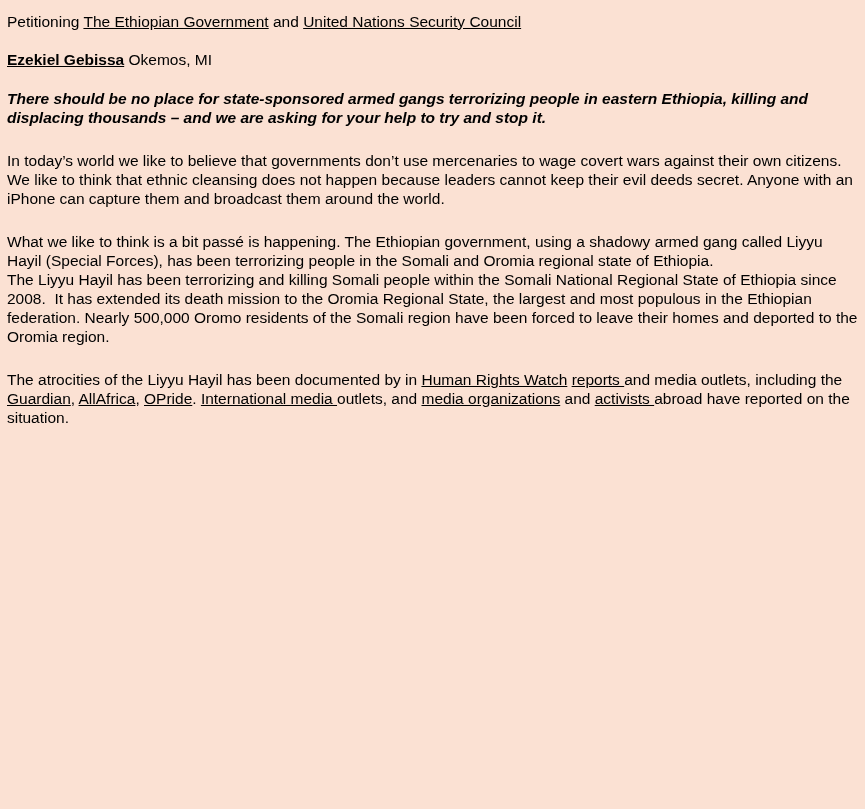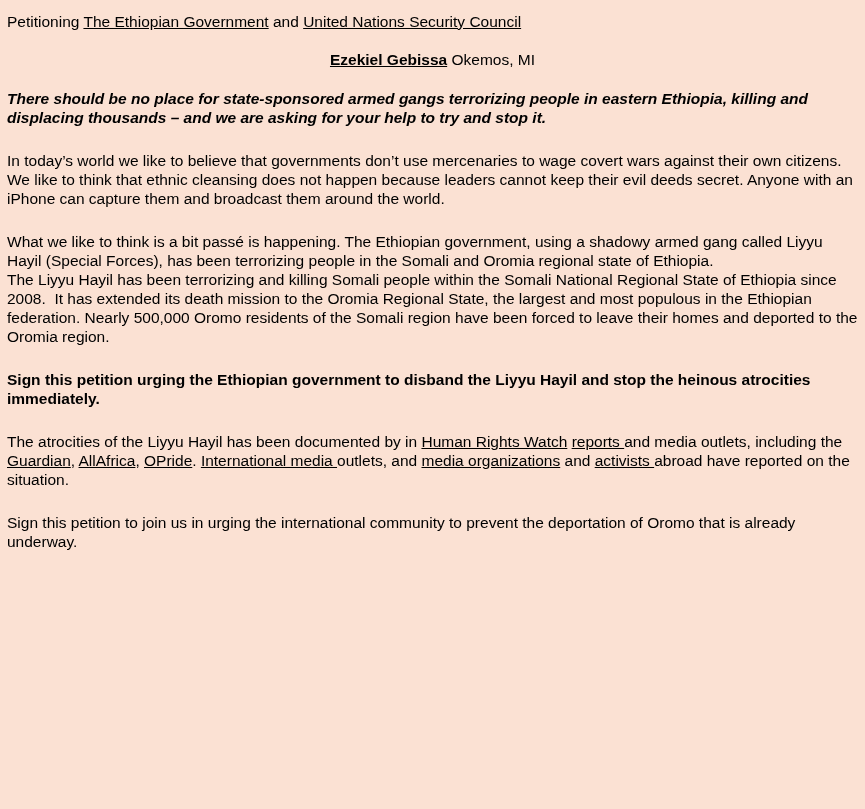--- a/index.html
+++ b/index.html
@@ -22,21 +22,20 @@
     cursor: pointer;
   }
   h1.title {
     font-size: 28.5px;
     line-height: 37px;
     font-weight: bold;
     margin: 14px 0 0 0;
   }
   .author {
     margin: 19px 0 0 0;
-    text-align: center;
   }
   .author a { font-weight: bold; }
   p { margin: 24px 0 0 0; }
   p.intro { margin-top: 20px; font-style: italic; }
   p.bold { font-weight: bold; }
   .footer { margin-top: 22px; }
   .footer .delivery-heading { font-weight: bold; }
   .footer .recipient { padding-left: 18px; }
 </style>
 </head>
@@ -48,21 +47,19 @@
 
 
   <div class="author"><a>Ezekiel Gebissa</a> <span>Okemos, MI</span></div>
 
   <p class="bold intro">There should be no place for state-sponsored armed gangs terrorizing people in eastern Ethiopia, killing and displacing thousands – and we are asking for your help to try and stop it.</p>
 
   <p>In today’s world we like to believe that governments don’t use mercenaries to wage covert wars against their own citizens.&nbsp; We like to think that ethnic cleansing does not happen because leaders cannot keep their evil deeds secret. Anyone with an iPhone can capture them and broadcast them around the world.</p>
 
   <p><span>What we like to think is a bit passé is happening. The Ethiopian government, using a shadowy armed gang called Liyyu Hayil (Special Forces), has been terrorizing people in the Somali and Oromia regional state of Ethiopia.</span><br><span>The Liyyu Hayil has been terrorizing and killing Somali people within the Somali National Regional State of Ethiopia since 2008.&nbsp; It has extended its death mission to the Oromia Regional State, the largest and most populous in the Ethiopian federation. Nearly 500,000 Oromo residents of the Somali region have been forced to leave their homes and deported to the Oromia region.</span></p>
 
-  <p class="bold">Sign this petition urging the Ethiopian government to disband the Liyyu Hayil and stop the heinous atrocities immediately.</p>
 
   <p><span>The atrocities of the Liyyu Hayil has been documented by in </span><a>Human Rights Watch</a><span> </span><a>reports </a><span>and media outlets, including the </span><a>Guardian</a><span>, </span><a>AllAfrica</a><span>, </span><a>OPride</a><span>. </span><a>International media </a><span>outlets, and </span><a>media organizations</a><span> and </span><a>activists </a><span>abroad have reported on the situation.</span></p>
 
 
-  <p>Sign this petition to join us in urging the international community to prevent the deportation of Oromo that is already underway.</p>
 
 
 </div>
 
 </body></html>

